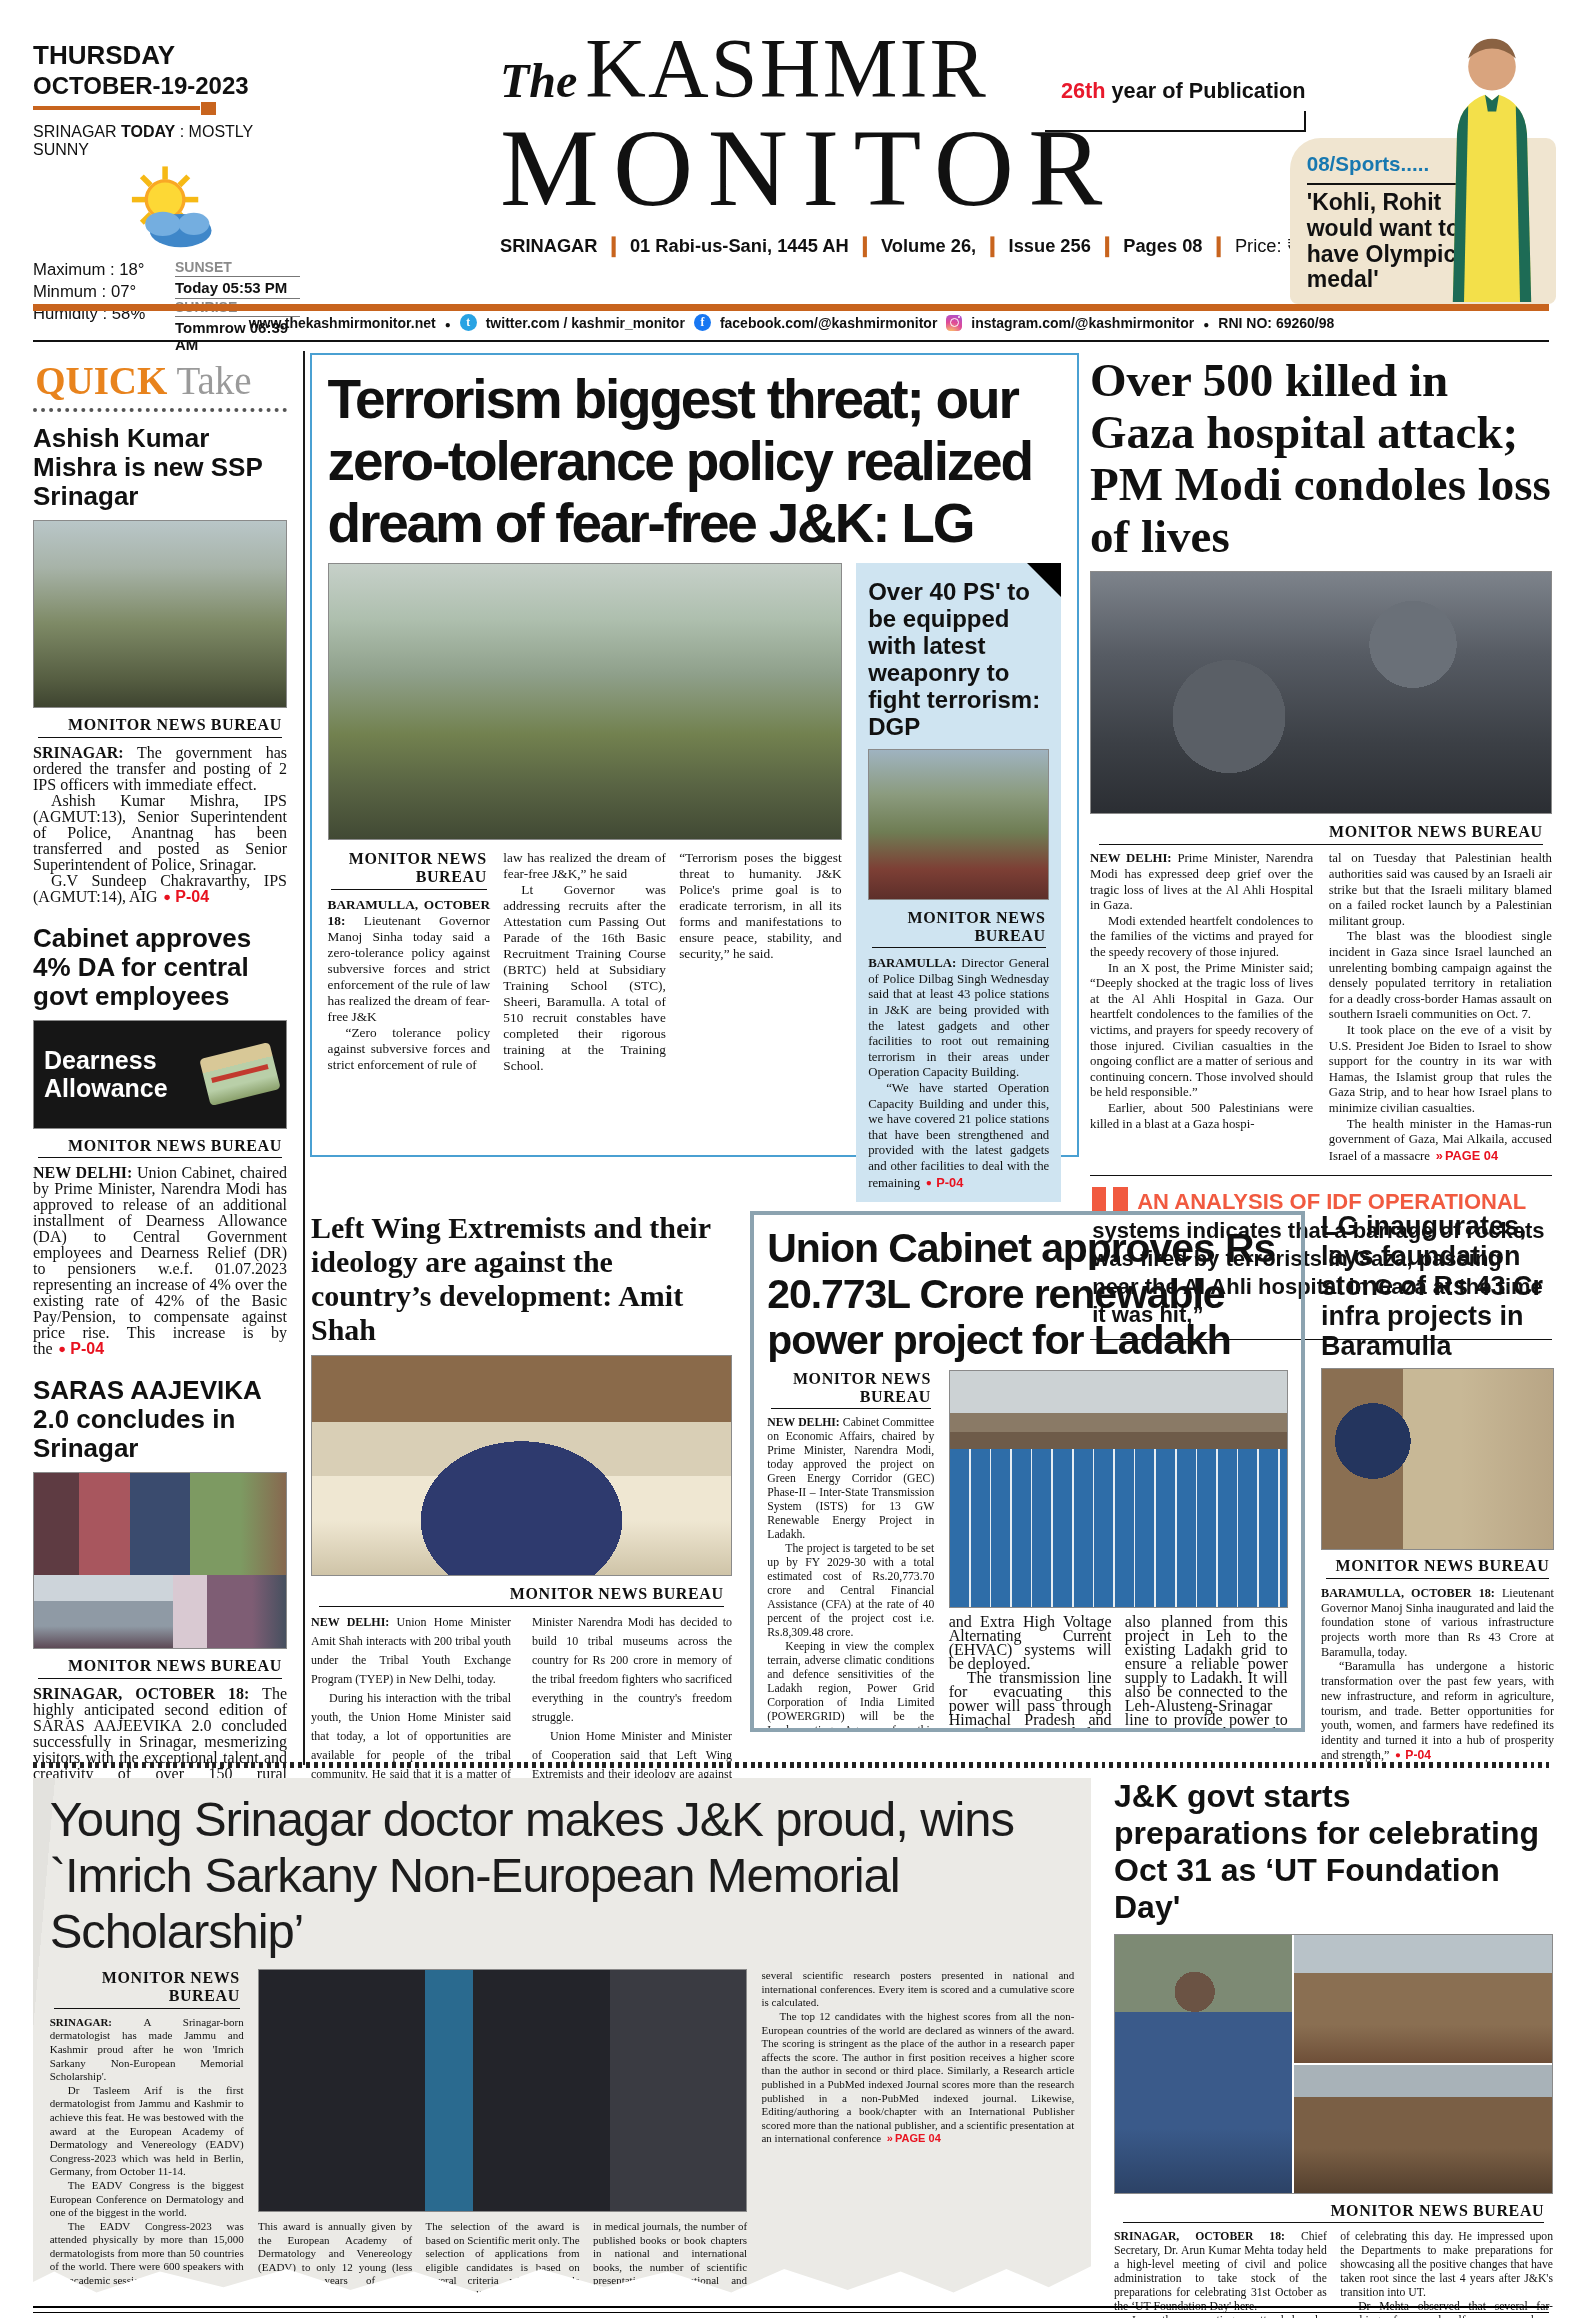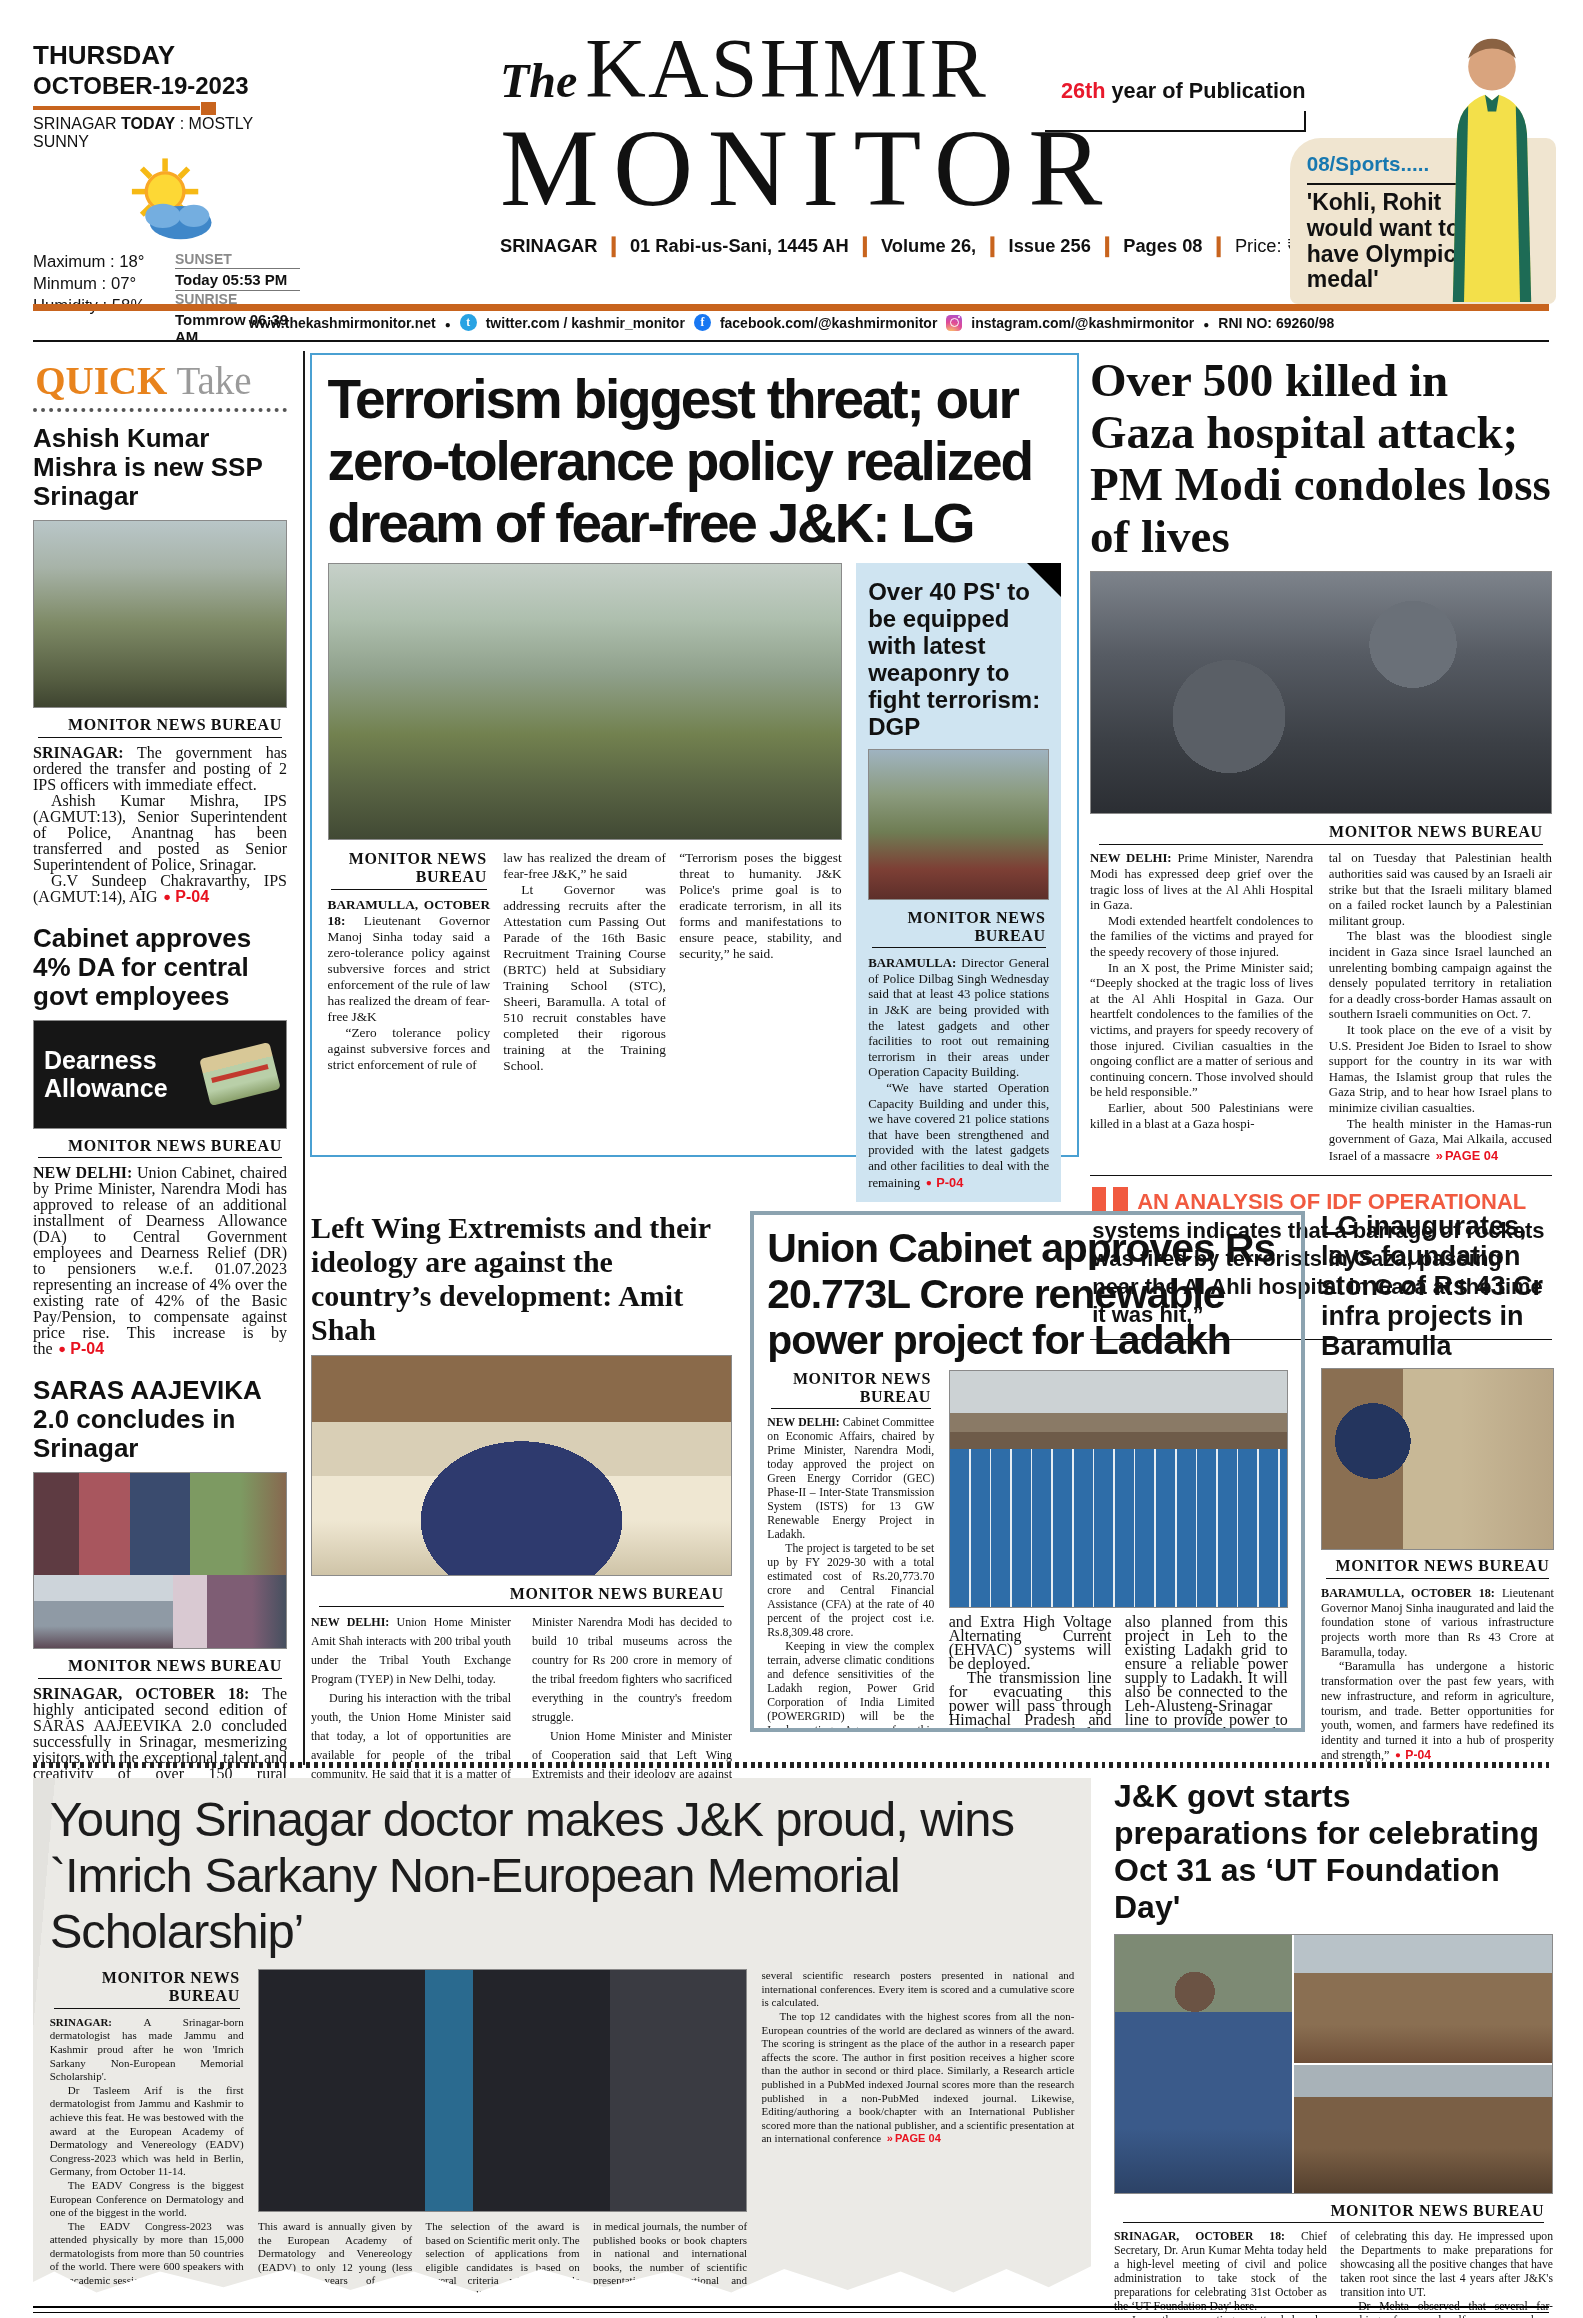--- a/index.html
+++ b/index.html
@@ -4,21 +4,21 @@
 <style>
   *{margin:0;padding:0;box-sizing:border-box}
   html,body{background:#d8d8d8}
   #page{position:relative;width:1583px;height:2319px;background:#fff;overflow:hidden;
         font-family:"Liberation Serif",serif;color:#111}
   .abs{position:absolute}
   .date-day{font:700 26px "Liberation Sans",sans-serif;letter-spacing:0}
   .date-date{font:700 24px "Liberation Sans",sans-serif;margin-top:1.1px}
   .orange-rule{margin-top:5.6px;width:167px;height:4.4px;background:#c8641e;position:relative}
   .orange-rule::after{content:"";position:absolute;right:-15.6px;top:-3.9px;width:14.4px;height:13.3px;background:#c8641e}
-  .wx-line{margin-top:5px;font:400 16px "Liberation Sans",sans-serif}
+  .wx-line{margin-top:13px;font:400 16px "Liberation Sans",sans-serif}
   .wx-line b{font-weight:700}
   .wx-icon{display:block;margin:3.3px auto 0}
   .wx-cols{display:flex;margin-top:3px}
   .wx-stats{width:142px;font:400 16.7px "Liberation Sans",sans-serif;line-height:22px}
   .wx-sun{width:125px;font-family:"Liberation Sans",sans-serif}
   .wx-sun .lbl{color:#8a8a8a;font-weight:700;font-size:14px;border-bottom:1.7px solid #777;padding-bottom:1.1px}
   .wx-sun .val{font-weight:700;font-size:15px;border-bottom:1.7px solid #777;padding:1.7px 0}
   .wx-sun .val:last-child{border-bottom:none}
 
   .masthead{left:500px;top:27px;width:800px;}

